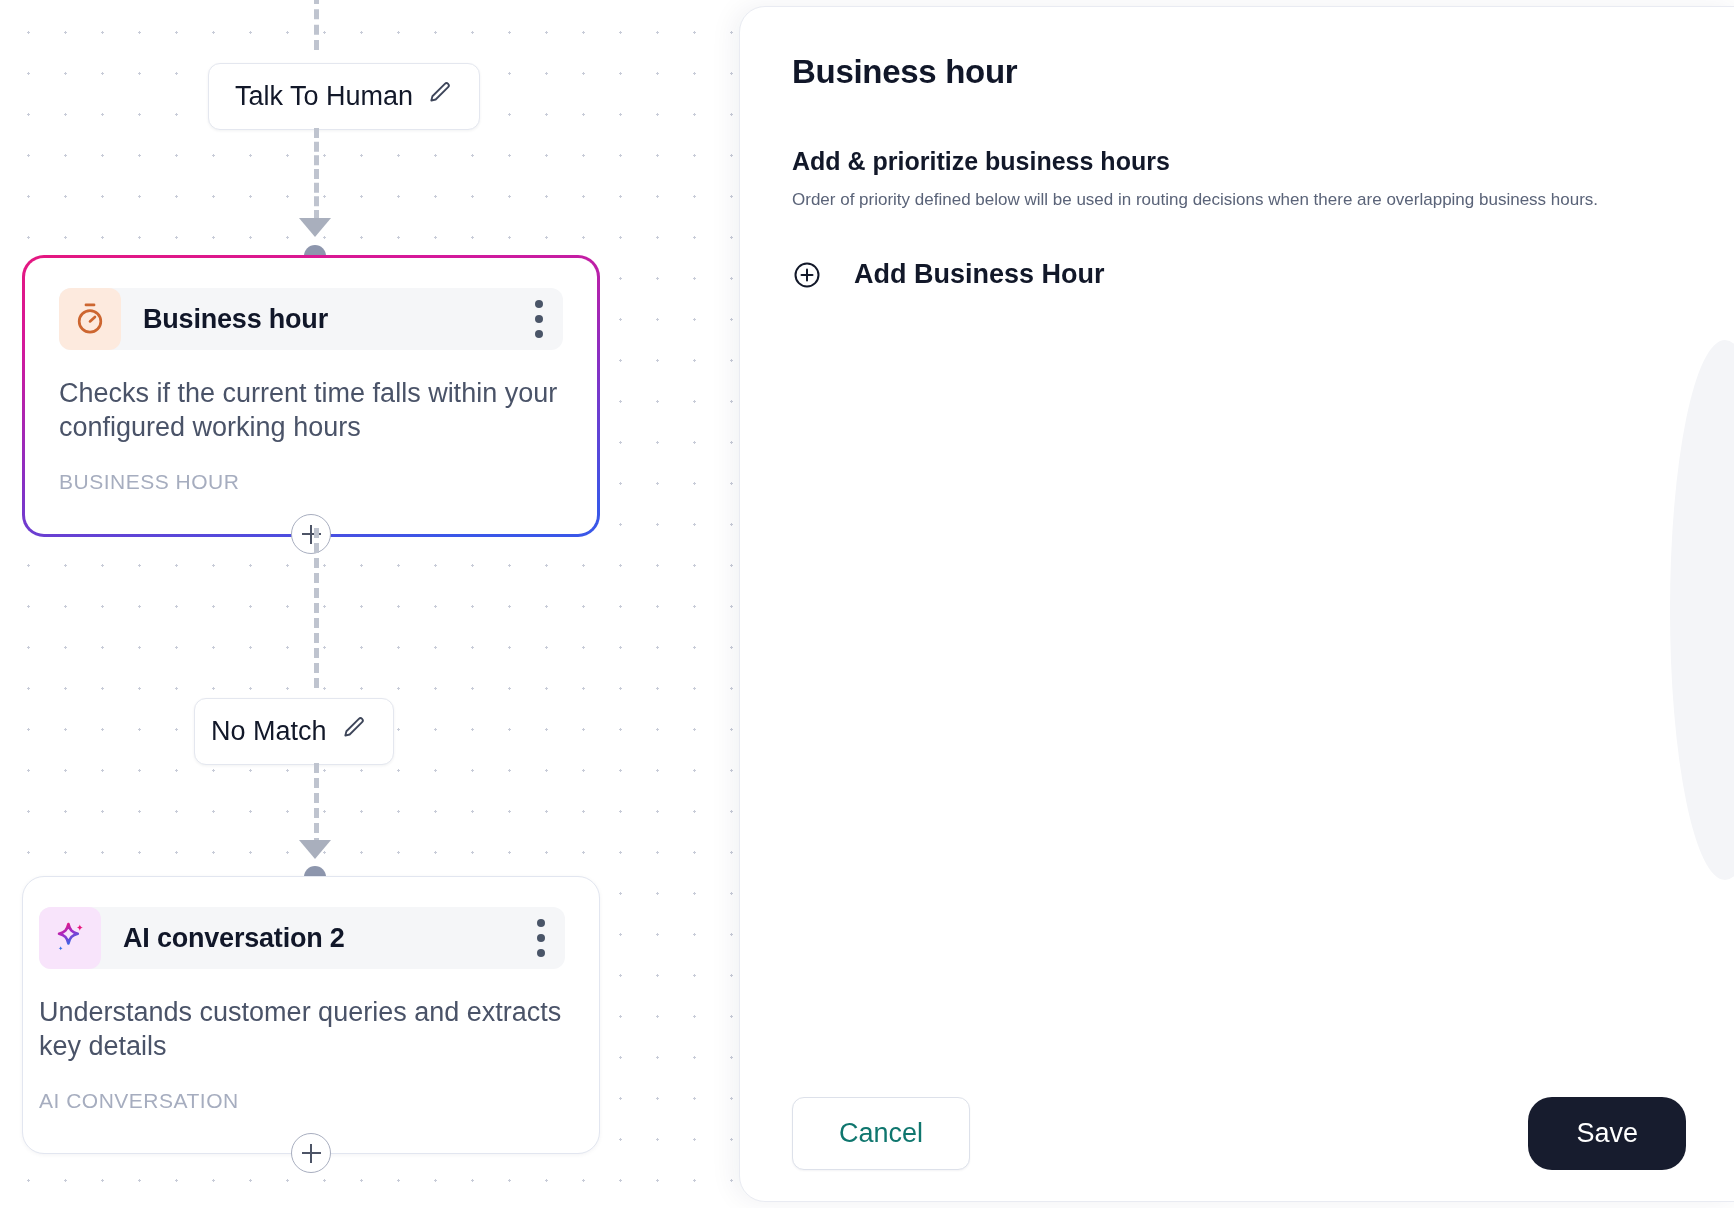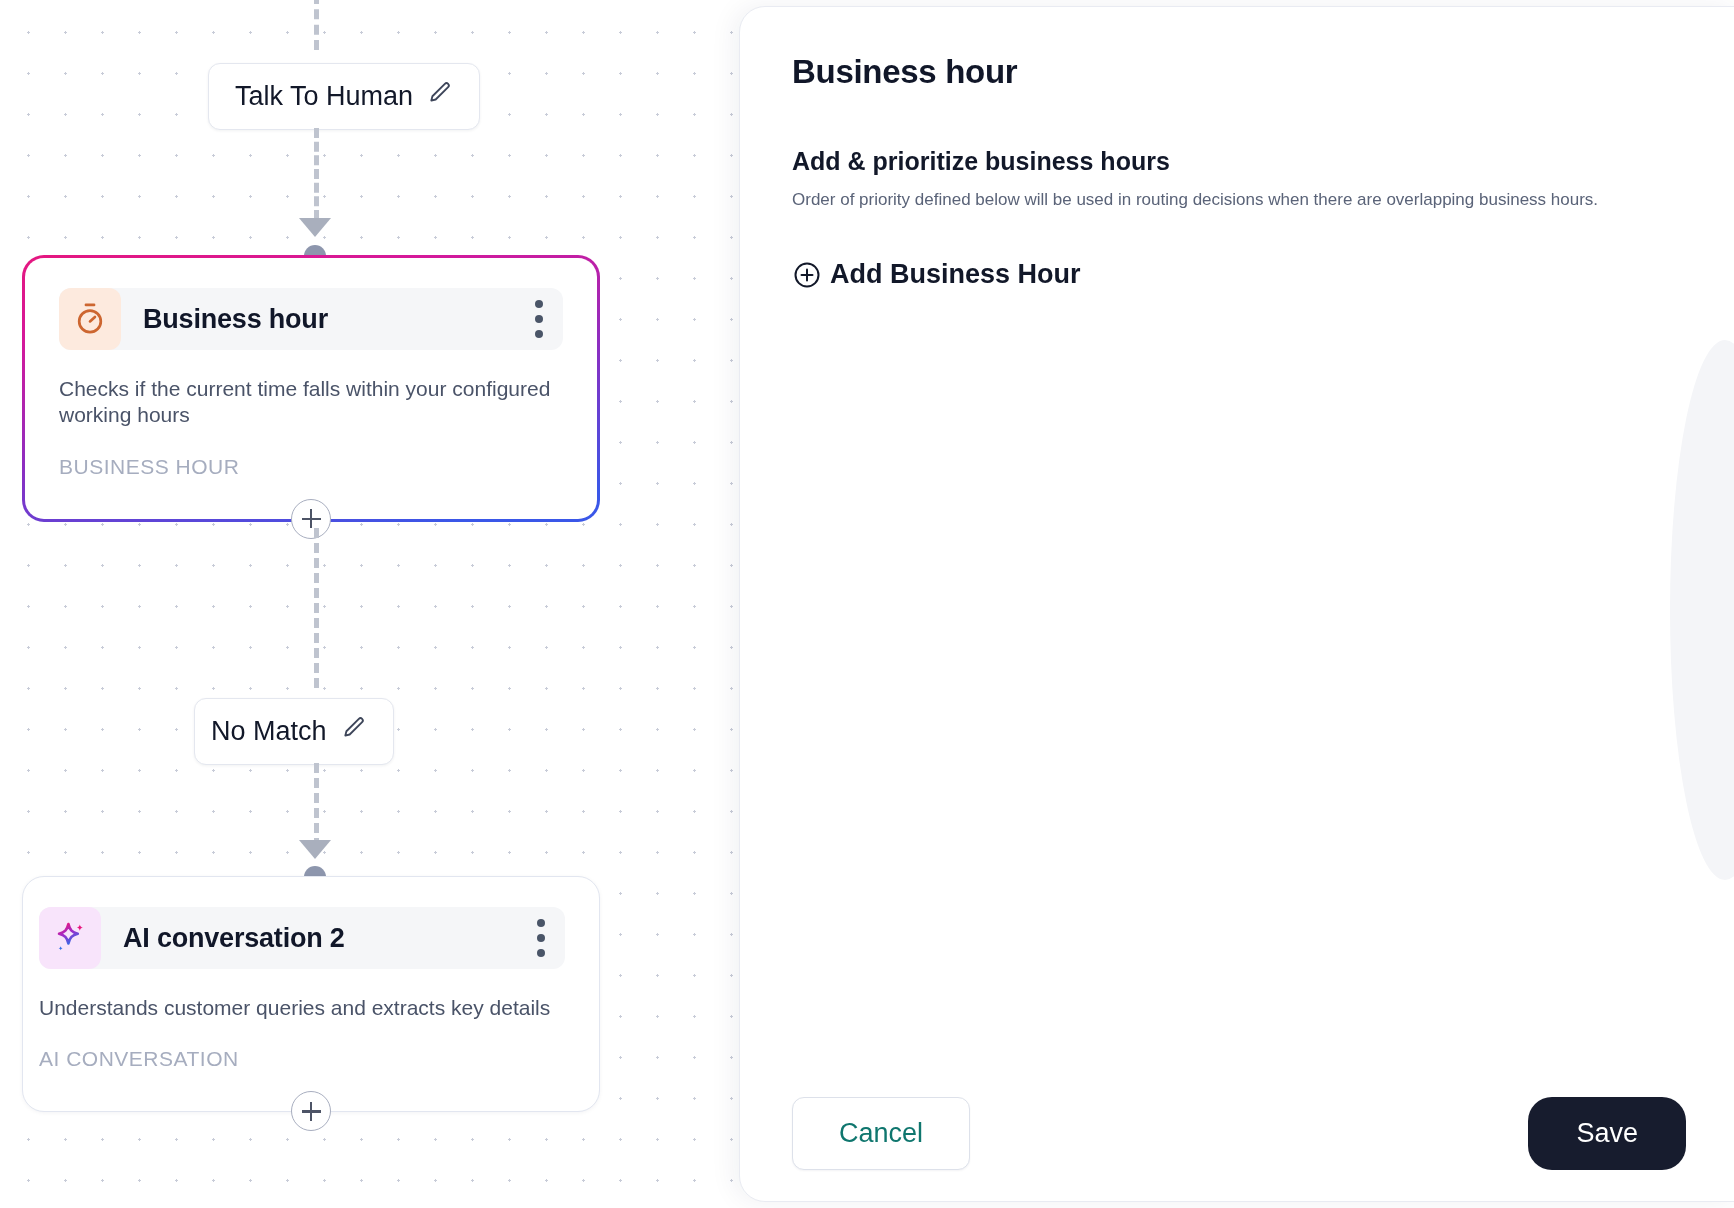--- a/index.html
+++ b/index.html
@@ -139,21 +139,21 @@
   }
   .kebab i {
     display: block;
     width: 8px; height: 8px;
     border-radius: 50%;
     background: #4a5568;
   }
 
   .node-desc {
     margin-top: 26px;
-    font-size: 21px;
+    font-size: 27px;
     line-height: 1.26;
     color: #4a5368;
   }
 
   .node-type {
     margin-top: 26px;
     font-size: 21px;
     letter-spacing: 0.5px;
     color: #a6adbf;
   }
@@ -221,21 +221,21 @@
     font-size: 17px;
     line-height: 1.36;
     color: #5a6378;
     max-width: 930px;
   }
 
   .add-row {
     margin-top: 48px;
     display: inline-flex;
     align-items: flex-end;
-    gap: 8px;
+    gap: 32px;
     cursor: pointer;
   }
   .add-row-label {
     font-size: 27px;
     font-weight: bold;
     color: #121829;
   }
 
   
   .panel-footer {

